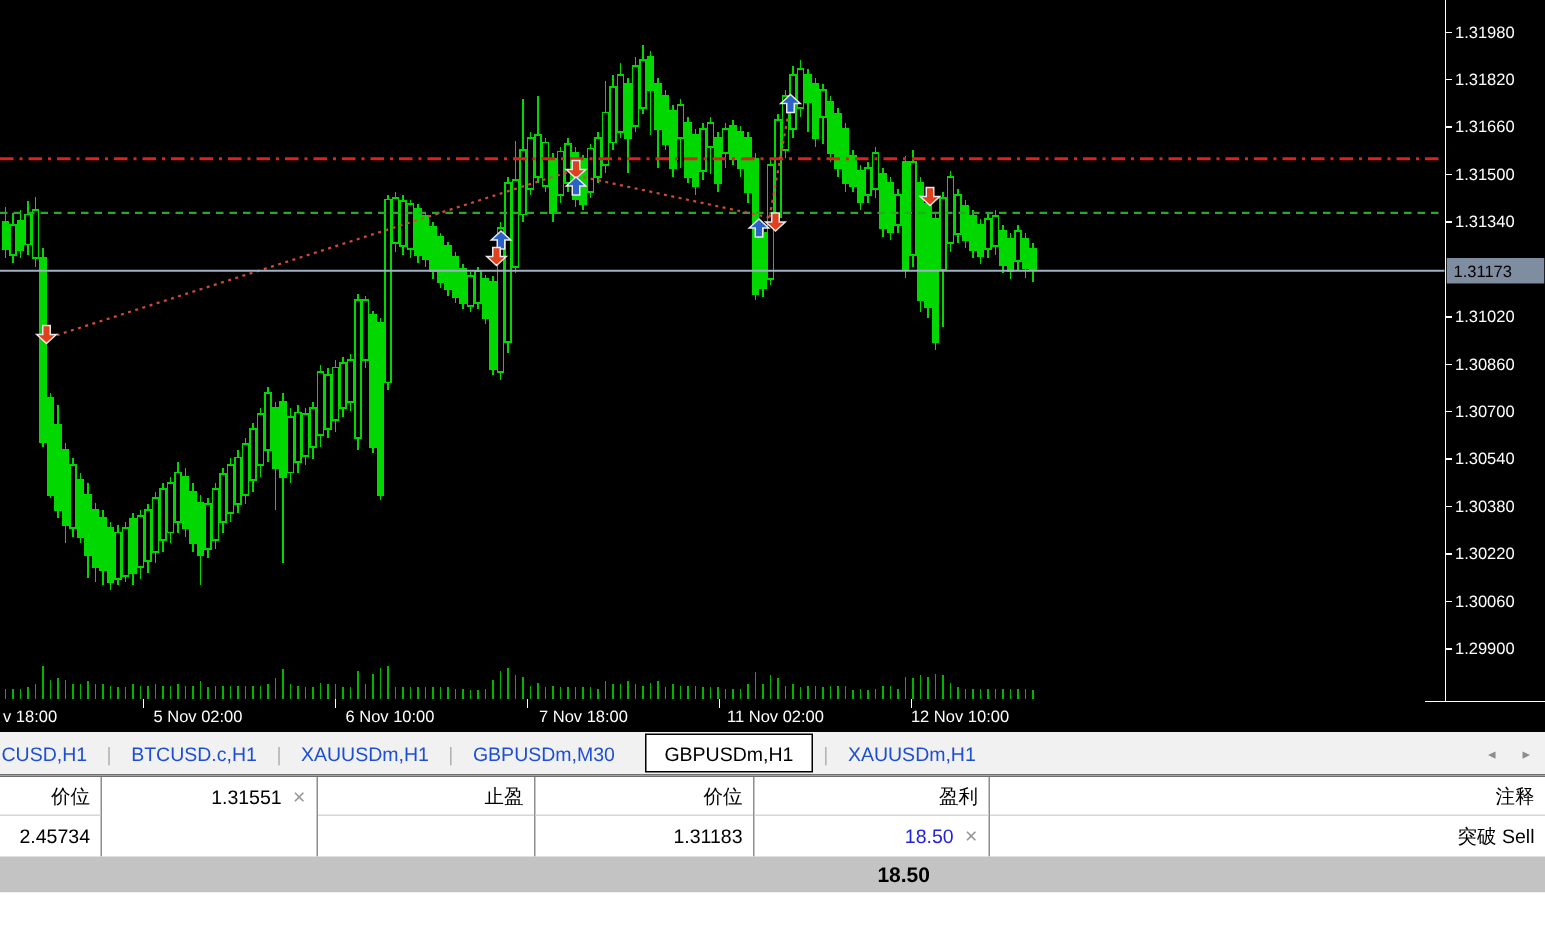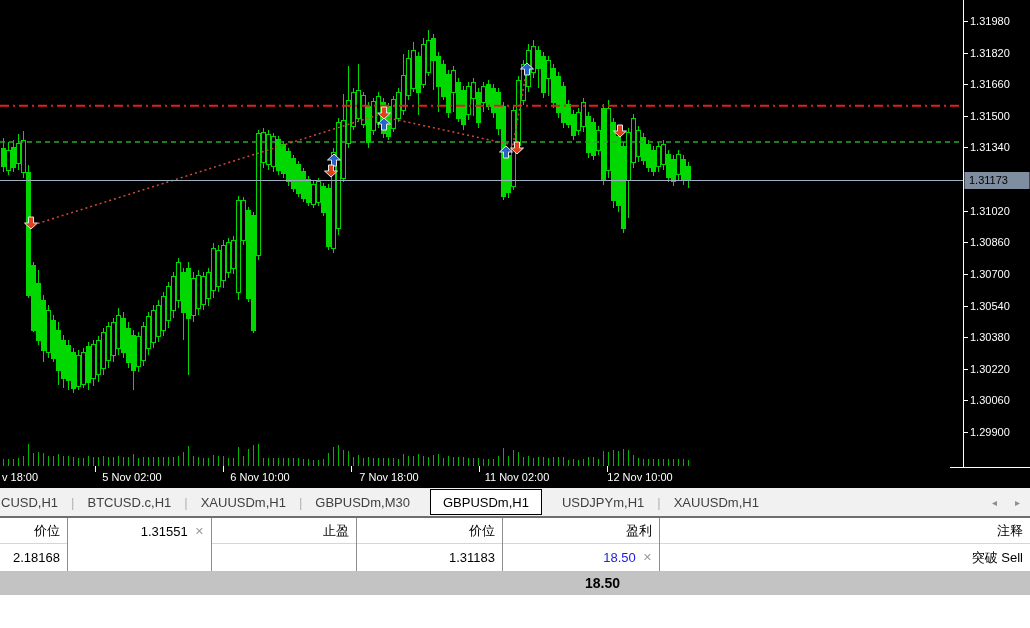--- a/index.html
+++ b/index.html
@@ -1,21 +1,21 @@
 <!DOCTYPE html>
 <html><head>
 <meta charset="utf-8">
 <style>
   html,body{margin:0;padding:0;background:#ffffff;font-family:"Liberation Sans",sans-serif;}
   .window{position:relative;width:1030px;height:628px;overflow:hidden;background:#ffffff;}
   svg{display:block;}
   
   .tab-bar{position:absolute;top:488px;left:0;width:1030px;height:29px;background:#f1f1f1;
            border-bottom:1px solid #6e6e6e;box-sizing:border-box;display:flex;align-items:center;}
-  .tab{font-size:13px;color:#404040;padding:0 13px;height:100%;display:flex;align-items:center;white-space:nowrap;}
+  .tab{font-size:13px;color:#1d4ed8;padding:0 13px;height:100%;display:flex;align-items:center;white-space:nowrap;}
   .tab.first{padding-left:1px;}
   .tab.active{background:#ffffff;border:1px solid #000000;color:#000000;height:26px;box-sizing:border-box;
               margin:0 7px;padding:0 12px;}
   .tab-sep{color:#b3b3b3;font-size:13px;}
   .tab-scrolls{position:absolute;right:10px;top:0;height:29px;display:flex;align-items:center;gap:18px;
                color:#8d8d8d;font-size:10px;}
   .tab-scrolls span{cursor:default;}
   
   .order-panel{position:absolute;top:517px;left:0;width:1030px;height:38px;background:#ffffff;
                border-top:1px solid #6e6e6e;box-sizing:border-box;display:grid;
@@ -529,34 +529,33 @@
   <div class="tab-bar">
     <div id="tab-list" style="display:flex;align-items:center;height:100%;">
         <span class="tab first">CUSD,H1</span>
         <span class="tab-sep">|</span>
         <span class="tab">BTCUSD.c,H1</span>
         <span class="tab-sep">|</span>
         <span class="tab">XAUUSDm,H1</span>
         <span class="tab-sep">|</span>
         <span class="tab">GBPUSDm,M30</span>
         <span class="tab active">GBPUSDm,H1</span>
-        <span class="tab">USDJPYm,H1</span>
         <span class="tab-sep">|</span>
         <span class="tab">XAUUSDm,H1</span>
       </div>
     <div class="tab-scrolls">
       <span>◂</span>
       <span>▸</span>
     </div>
   </div>
 
   <div class="order-panel">
     <div class="opcol">
       <div class="ophead">价位</div>
-      <div class="opval">2.18168</div>
+      <div class="opval">2.45734</div>
     </div>
     <div class="opcol">
       <div class="opval">
         <span>1.31551</span>
         <span class="close-x">✕</span>
       </div>
     </div>
     <div class="opcol">
       <div class="ophead">止盈</div>
       <div class="opval"></div>

